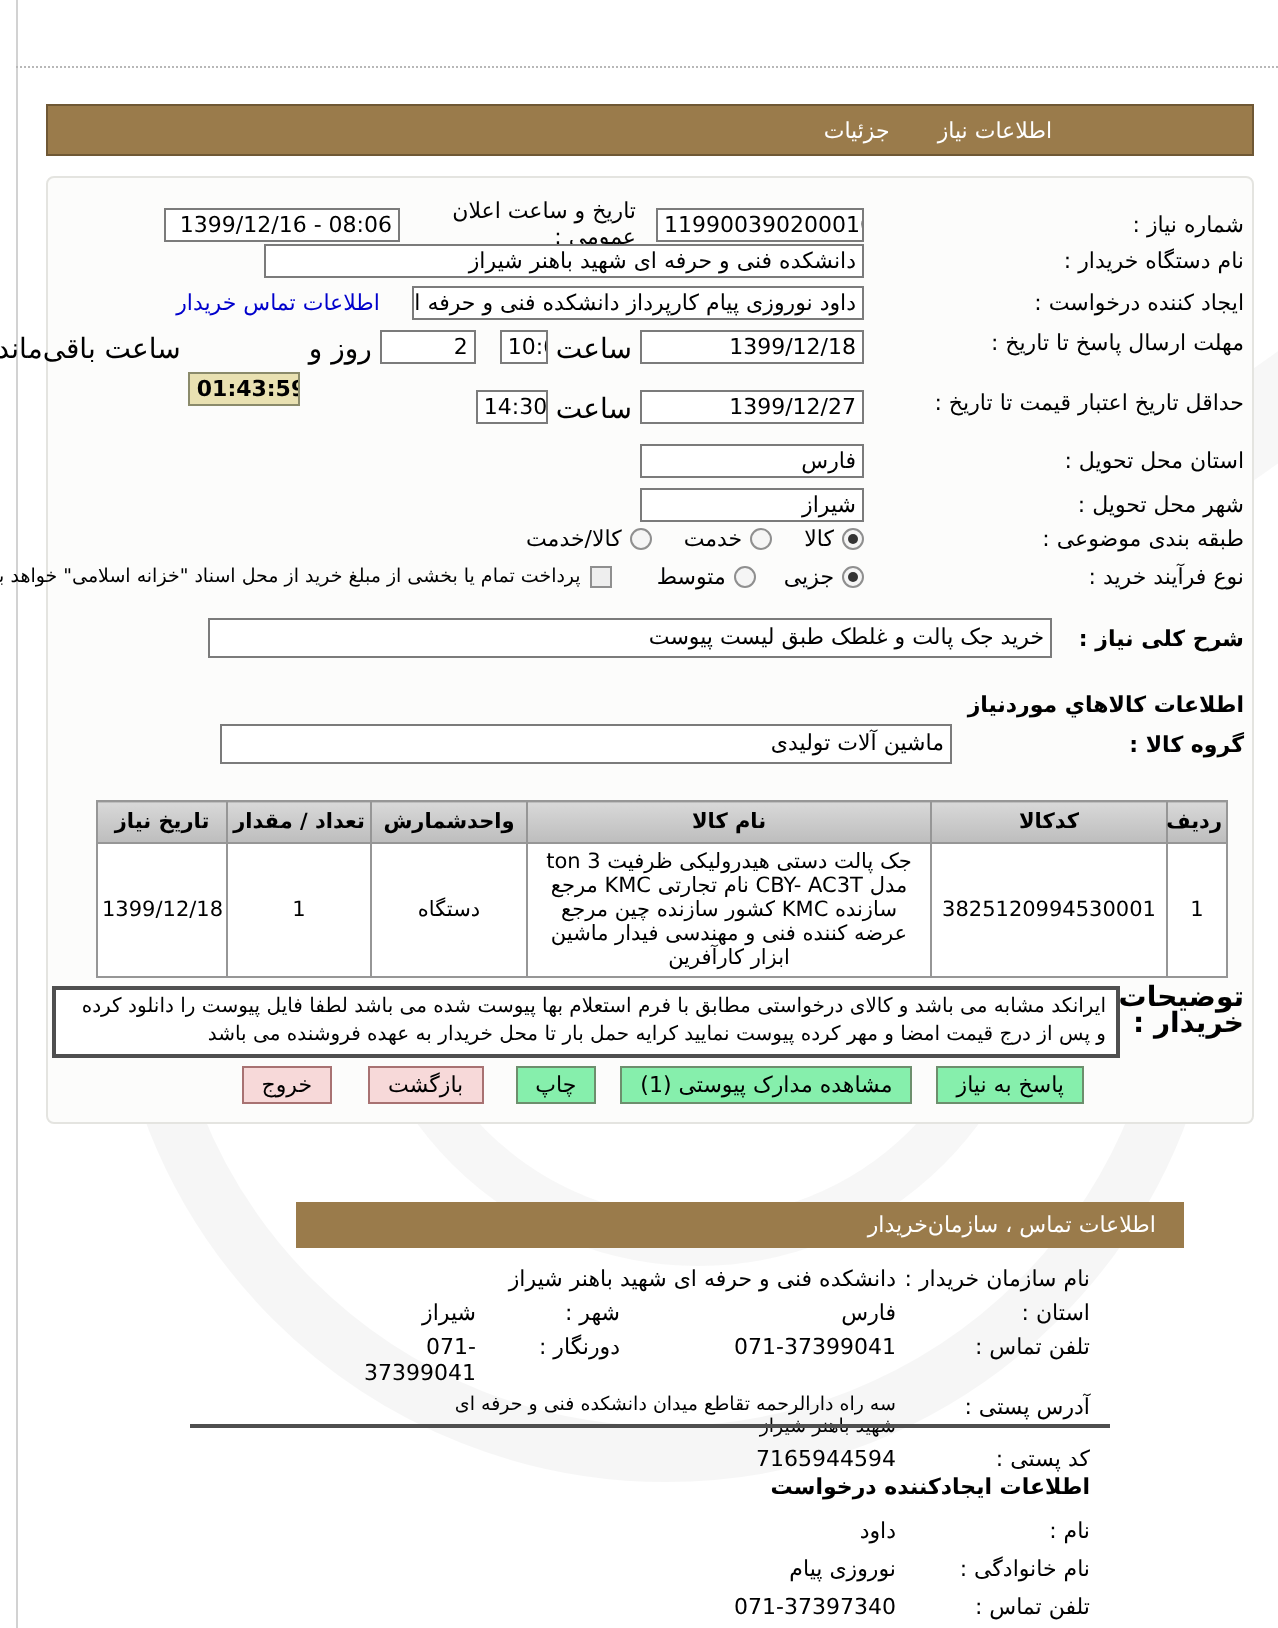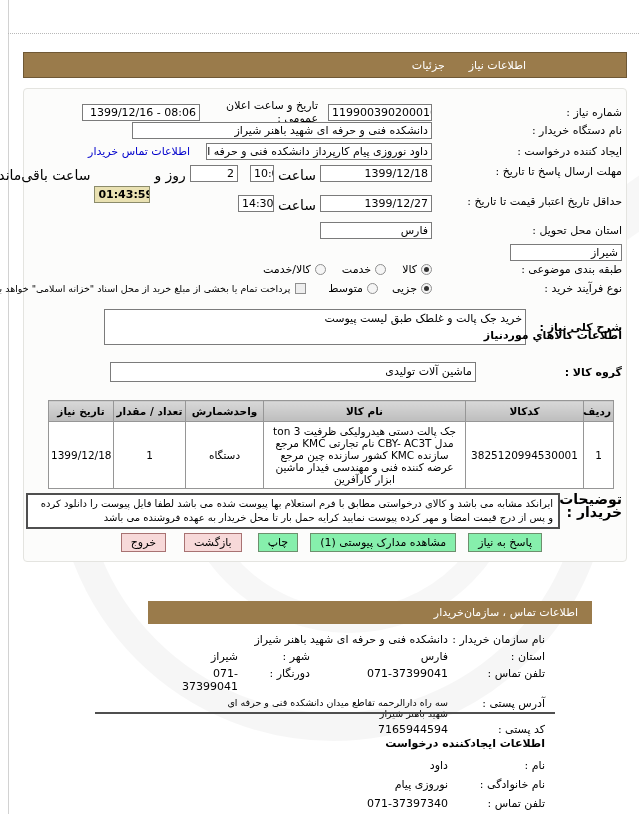--- a/index.html
+++ b/index.html
@@ -119,20 +119,21 @@
       <span class="lbl small" style="margin:2px 4px 0 4px;">ساعت</span>
       <span class="fbox num" style="width:36px;">14:30</span>
     </div>
 
     <div class="frow" style="top:133px;">
       <span class="lbl lbl-main">استان محل تحویل :</span>
       <span class="fbox" style="width:112px;">فارس</span>
     </div>
 
     <div class="frow" style="top:155px;">
+      <span class="lbl lbl-main">شهر محل تحویل :</span>
       <span class="fbox" style="width:112px;">شیراز</span>
     </div>
 
     <div class="frow" style="top:174px;">
       <span class="lbl lbl-main">طبقه بندی موضوعی :</span>
       <span class="radio sel"></span>
       <span class="opt-lbl" style="margin-left:16px;">کالا</span>
       <span class="radio"></span>
       <span class="opt-lbl" style="margin-left:16px;">خدمت</span>
       <span class="radio"></span>
@@ -144,24 +145,24 @@
       <span class="radio sel"></span>
       <span class="opt-lbl" style="margin-left:14px;">جزیی</span>
       <span class="radio"></span>
       <span class="opt-lbl" style="margin-left:22px;">متوسط</span>
       <span class="checkbox"></span>
       <span class="opt-lbl tiny">پرداخت تمام یا بخشی از مبلغ خرید از محل اسناد "خزانه اسلامی" خواهد بود</span>
     </div>
 
     <div class="frow" style="top:220px;">
       <span class="lbl bold" style="width:96px;">شرح کلی نیاز :</span>
-      <span class="fbox" style="width:422px;height:36px;line-height:18px;">خرید جک پالت و غلطک طبق لیست پیوست</span>
-    </div>
-
-    <div class="frow" style="top:240px;">
+      <span class="fbox" style="width:422px;height:20px;line-height:18px;">خرید جک پالت و غلطک طبق لیست پیوست</span>
+    </div>
+
+    <div class="frow" style="top:257px;">
       <span class="bold">اطلاعات كالاهاي موردنياز</span>
     </div>
 
     <div class="frow" style="top:273px;">
       <span class="lbl bold" style="width:146px;">گروه کالا :</span>
       <span class="fbox" style="width:366px;height:20px;line-height:18px;">ماشین آلات تولیدی</span>
     </div>
 
     <table class="items">
       <colgroup>

